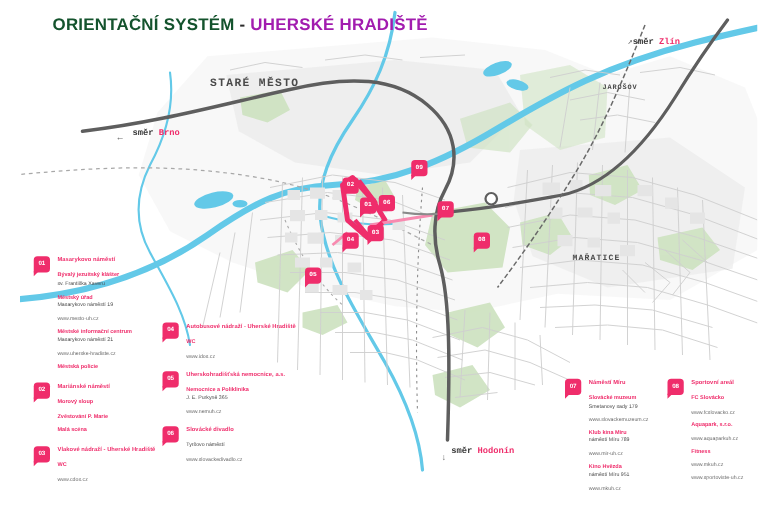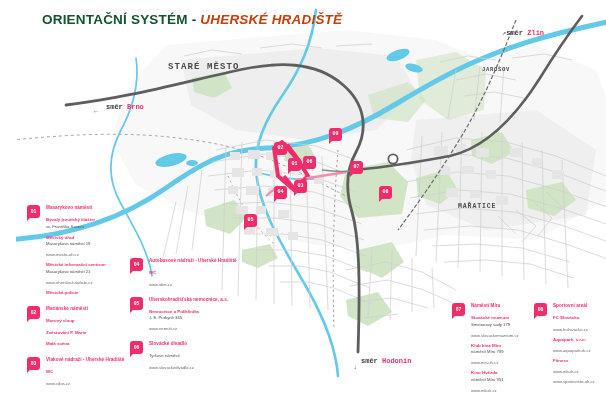--- a/index.html
+++ b/index.html
@@ -13,21 +13,21 @@
   #root{position:relative;width:606px;height:406px;overflow:hidden;background:#fff;}
 
   
   .title-bar{
     position:absolute;left:42px;top:12px;
     font-size:13.5px;font-weight:bold;letter-spacing:0.2px;
     white-space:nowrap;
   }
   .title-main{color:#14532d;}
   .title-dash{color:#2b2b2b;}
-  .title-accent{color:#c2410c;font-style:italic;}
+  .title-accent{color:#a21caf;}
 
   
   #map-layer{position:absolute;left:16px;top:0;width:596px;height:406px;font-family:Liberation Mono, monospace;}
   #map-svg{position:absolute;left:0;top:0;}
 
   
   .dir{
     position:absolute;white-space:nowrap;
     font-size:7px;font-weight:bold;color:#3a3a3a;
   }

